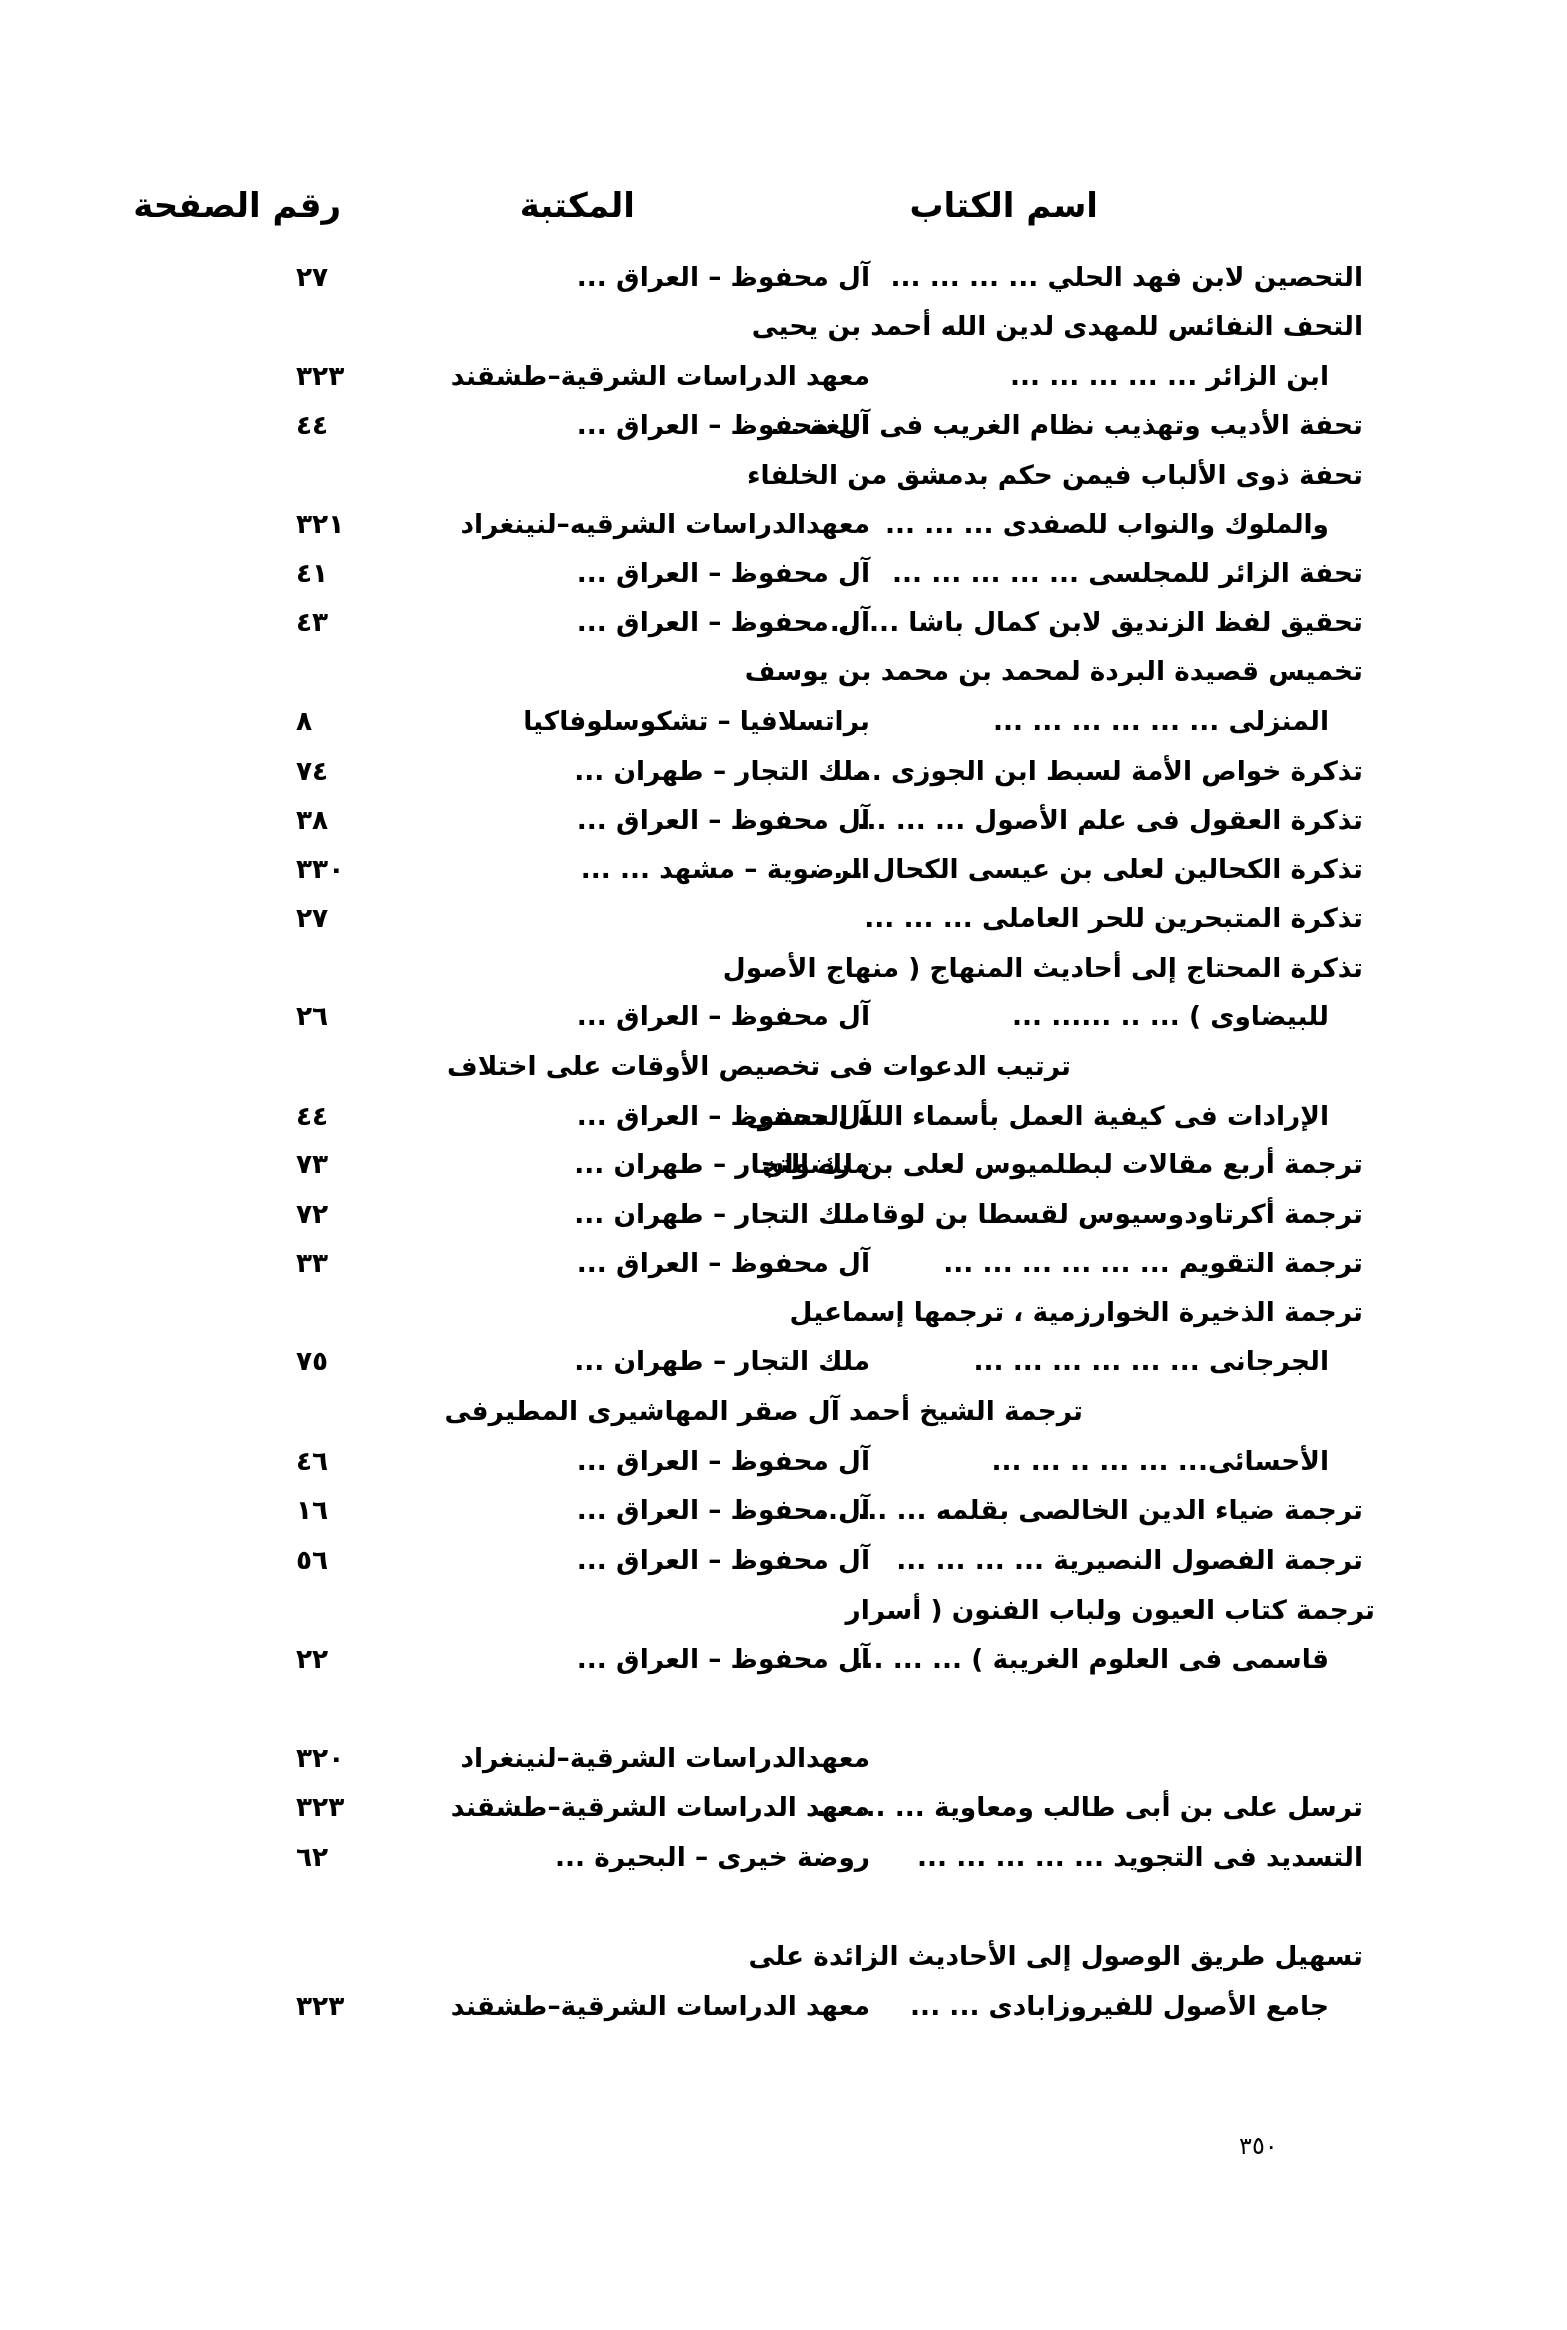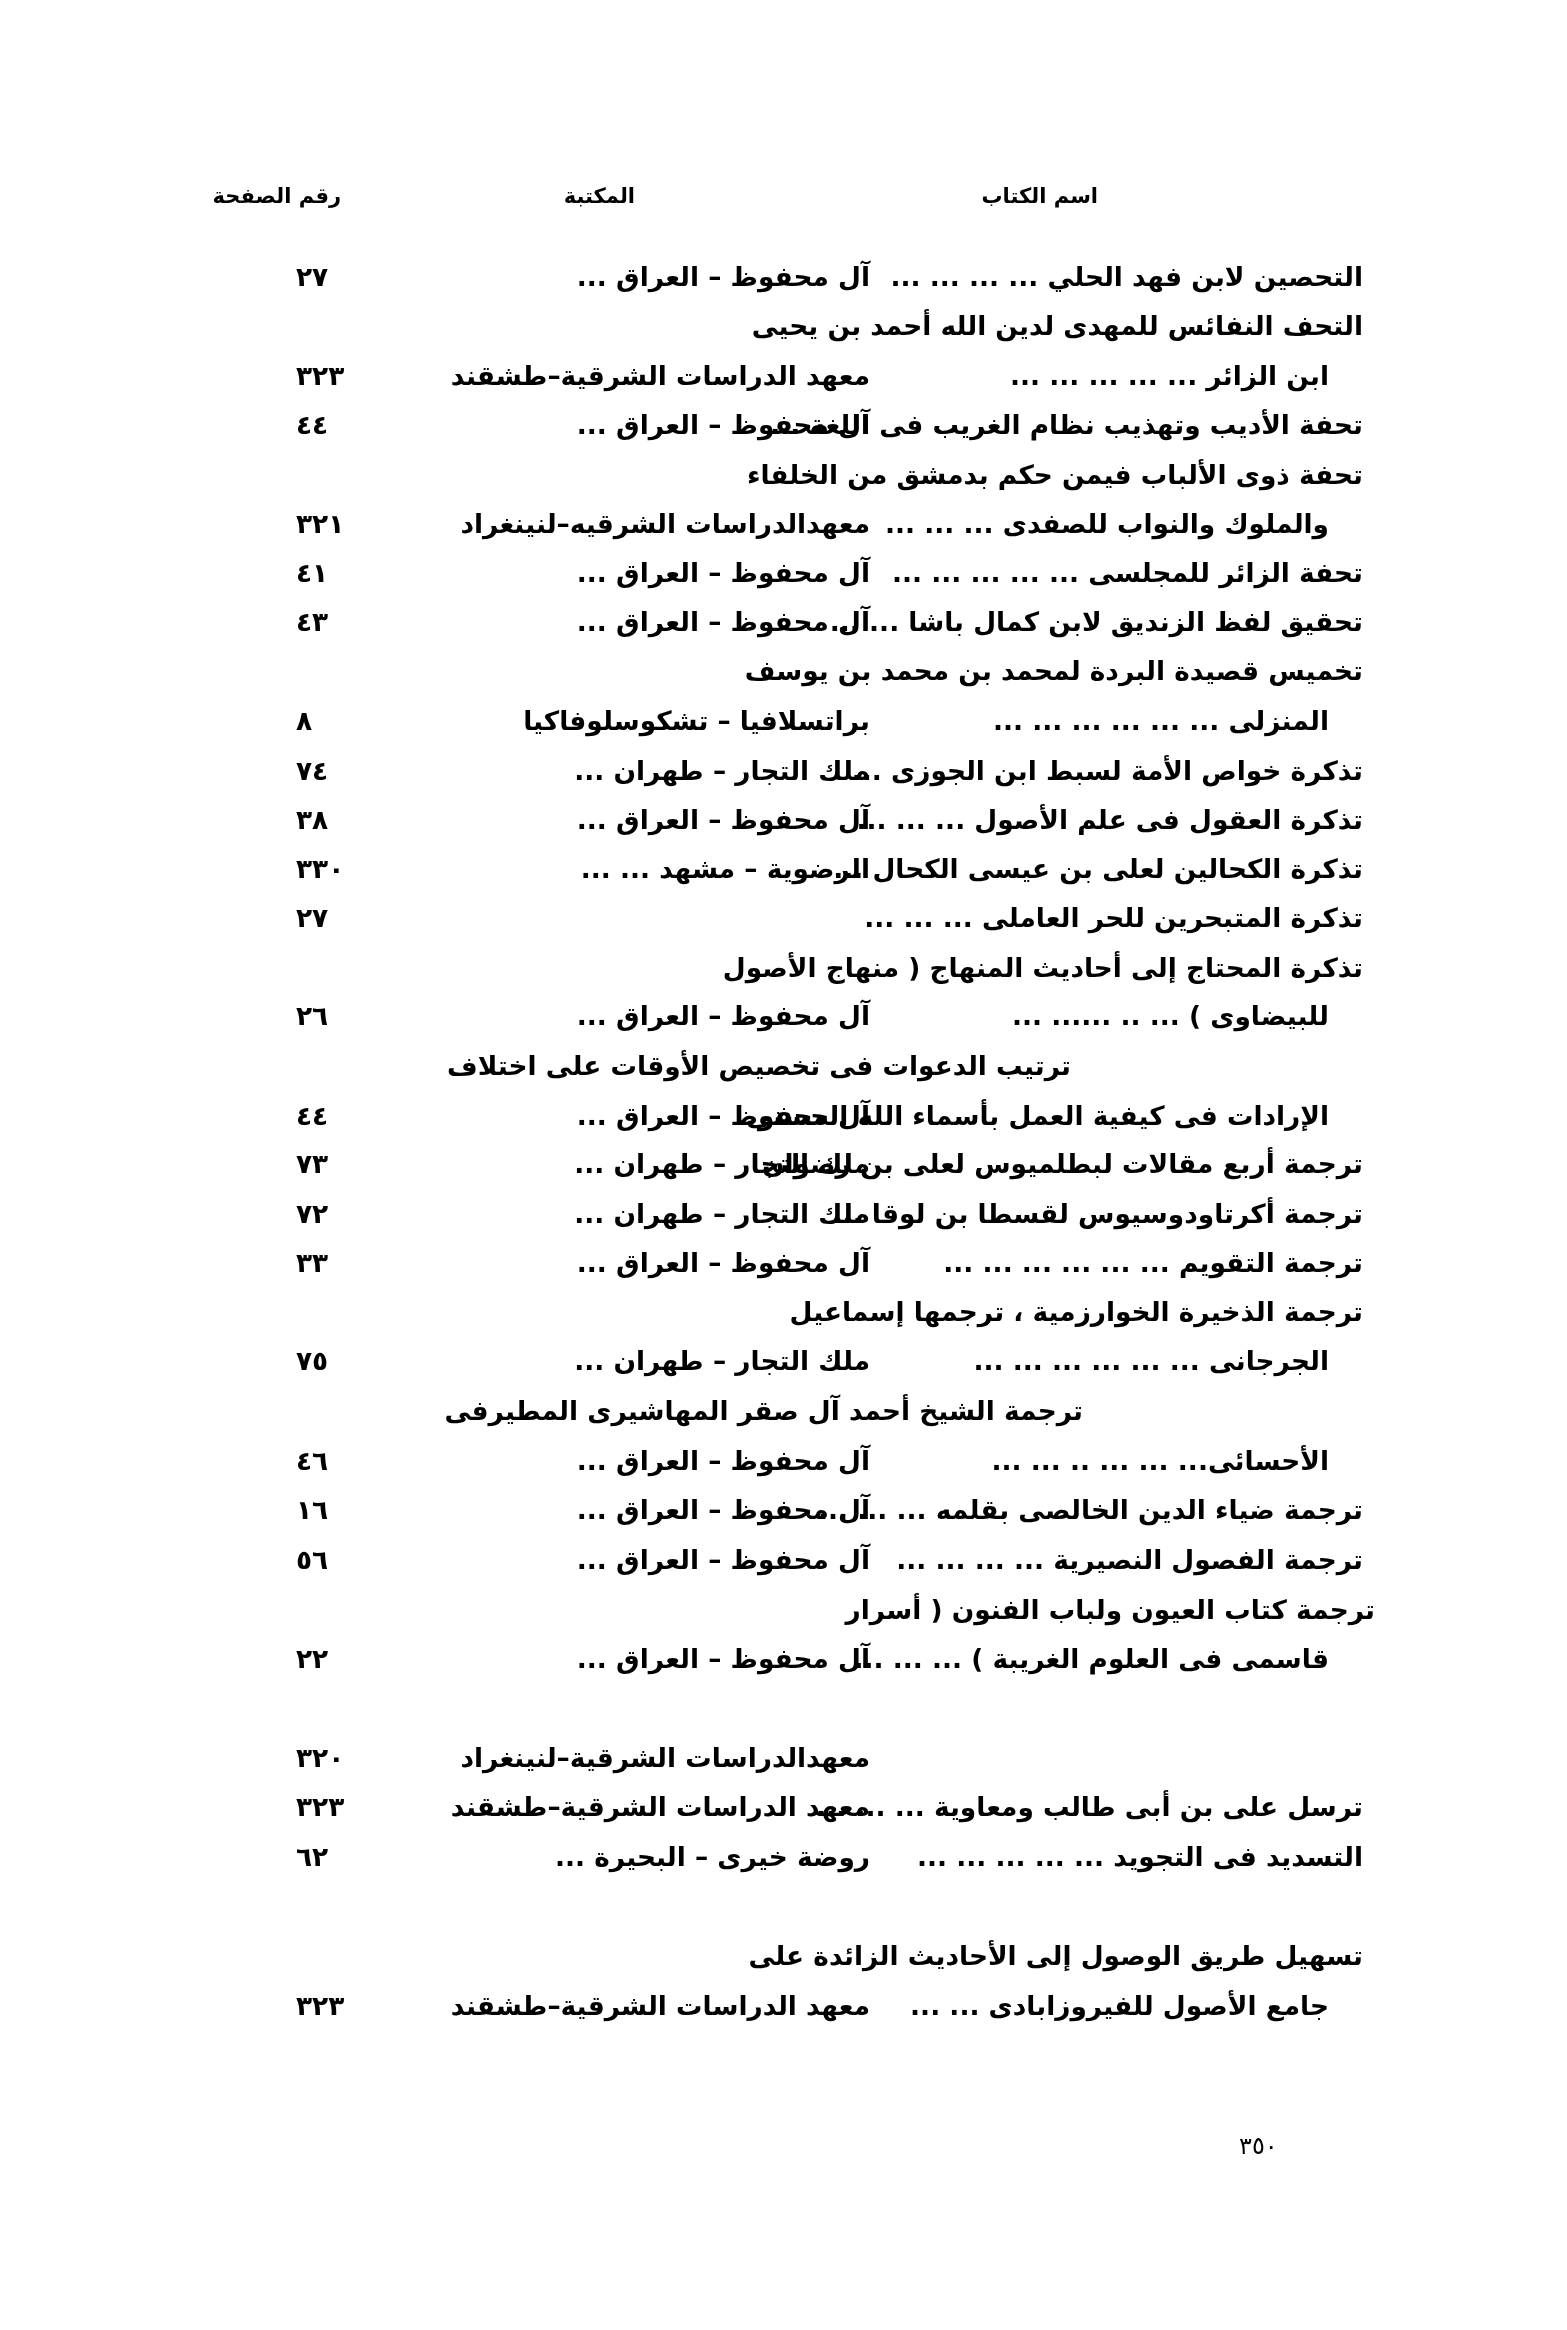--- a/index.html
+++ b/index.html
@@ -3,21 +3,21 @@
 <meta charset="utf-8">
 <style>
   html, body { margin: 0; padding: 0; background: #ffffff; }
   body {
     width: 1568px; height: 2330px; position: relative; overflow: hidden;
     font-family: "DejaVu Sans", "Liberation Sans", sans-serif;
     color: #000000;
   }
   .page { position: absolute; left: 0; top: 0; width: 1568px; height: 2330px; }
   .hdr {
-    position: absolute; top: 172px; font-size: 21px; font-weight: bold;
+    position: absolute; top: 181px; font-size: 34px; font-weight: bold;
     direction: rtl; white-space: nowrap; line-height: 48px;
   }
   .line {
     position: absolute; height: 48px; line-height: 48px;
     font-size: 26.4px; font-weight: bold; direction: rtl; white-space: nowrap;
   }
   .title {
     position: absolute; right: 205px; direction: rtl; text-align: right;
   }
   .title.cont { right: 239px; }

